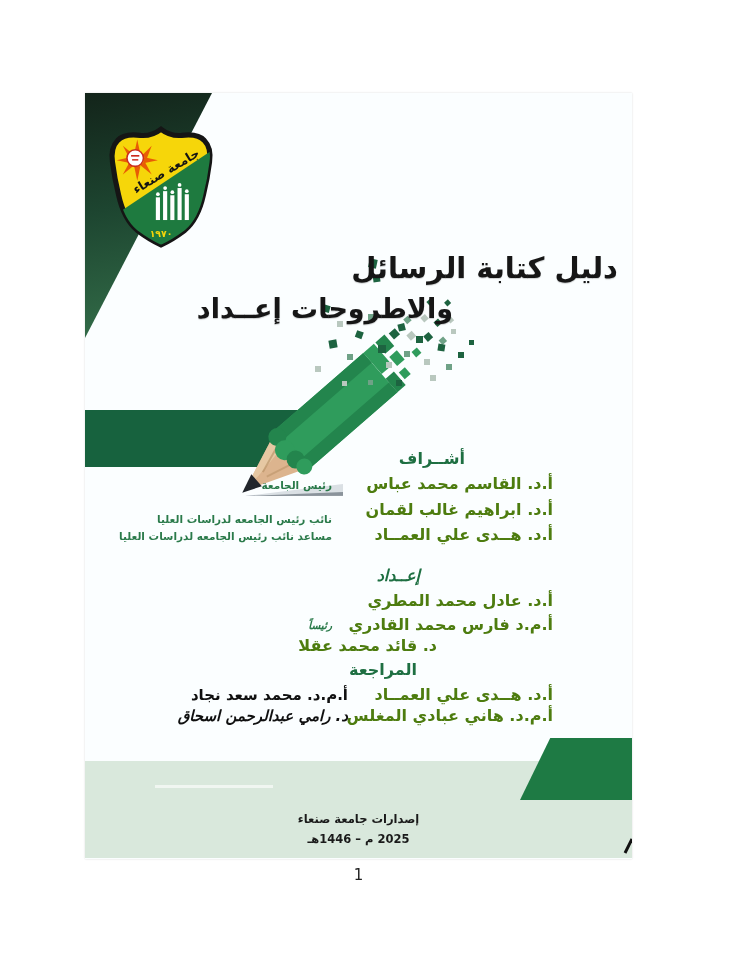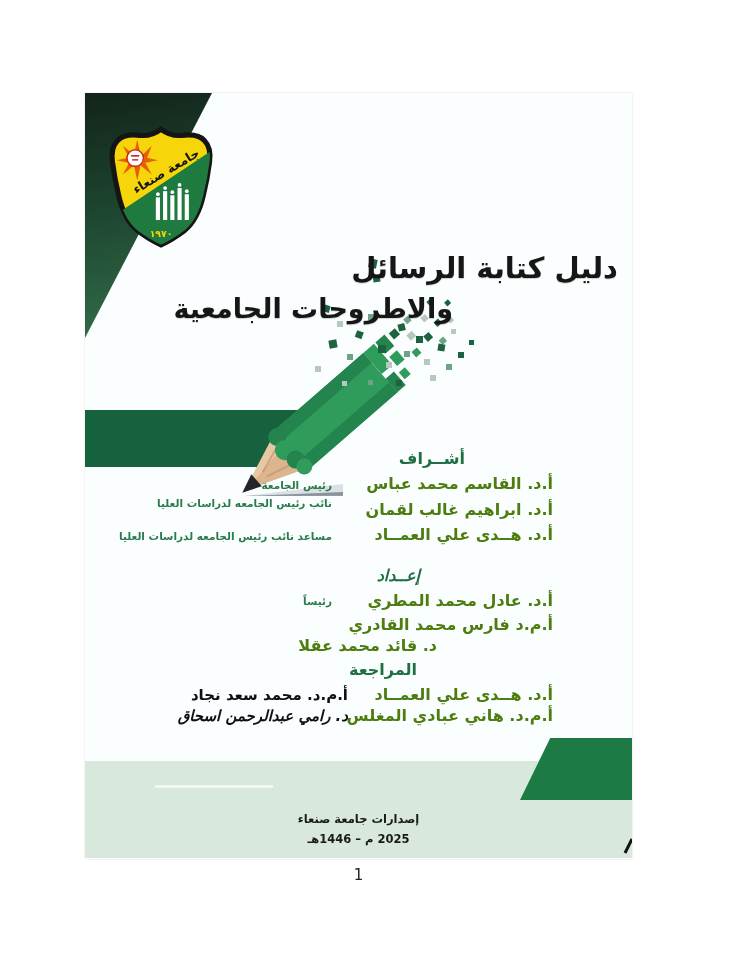--- a/index.html
+++ b/index.html
@@ -152,33 +152,33 @@
         <rect x="384" y="247" width="5" height="5" fill="#1d6340"></rect>
         <rect x="366" y="236" width="5" height="5" fill="#b9c8bf"></rect>
       </g>
 
       <g class="edge">
         <path d="M540,760 l7,-14" stroke="#111" stroke-width="3" fill="none"></path>
       </g>
     </svg>
 
     <div class="line title1">دليل كتابة الرسائل</div>
-    <div class="line title2">والاطروحات الجامعية</div>
+    <div class="line title2">والاطروحات إعــداد</div>
 
     <div class="line hdr" style="right:167px;top:356px;">أشــراف</div>
     <div class="line nm" style="right:79px;top:381px;">أ.د. القاسم محمد عباس</div>
     <div class="line rl" style="right:300px;top:386px;">رئيس الجامعة</div>
     <div class="line nm" style="right:79px;top:407px;">أ.د. ابراهيم غالب لقمان</div>
-    <div class="line rl" style="right:300px;top:404px;">نائب رئيس الجامعه لدراسات العليا</div>
+    <div class="line rl" style="right:300px;top:420px;">نائب رئيس الجامعه لدراسات العليا</div>
     <div class="line nm" style="right:79px;top:432px;">أ.د. هــدى علي العمــاد</div>
     <div class="line rl" style="right:300px;top:437px;">مساعد نائب رئيس الجامعه لدراسات العليا</div>
 
     <div class="line hdr" style="right:212px;top:473px;font-style:italic;">إعــداد</div>
     <div class="line nm" style="right:79px;top:498px;">أ.د. عادل محمد المطري</div>
-    <div class="line rl" style="right:300px;top:502px;">رئيساً</div>
+    <div class="line rl" style="right:300px;top:526px;font-style:italic;">رئيساً</div>
     <div class="line nm" style="right:79px;top:522px;padding-left:28px;">أ.م.د فارس محمد القادري</div>
     <div class="line nm" style="right:195px;top:543px;">د. قائد محمد عقلا</div>
 
     <div class="line hdr" style="right:215px;top:567px;">المراجعة</div>
     <div class="line nm" style="right:79px;top:592px;">أ.د. هــدى علي العمــاد</div>
     <div class="line conm" style="right:284px;top:593px;">أ.م.د. محمد سعد نجاد</div>
     <div class="line nm" style="right:79px;top:613px;">أ.م.د. هاني عبادي المغلس</div>
     <div class="line conm" style="right:284px;top:614px;font-style:italic;">د. رامي عبدالرحمن اسحاق</div>
 
     <div class="footer">

